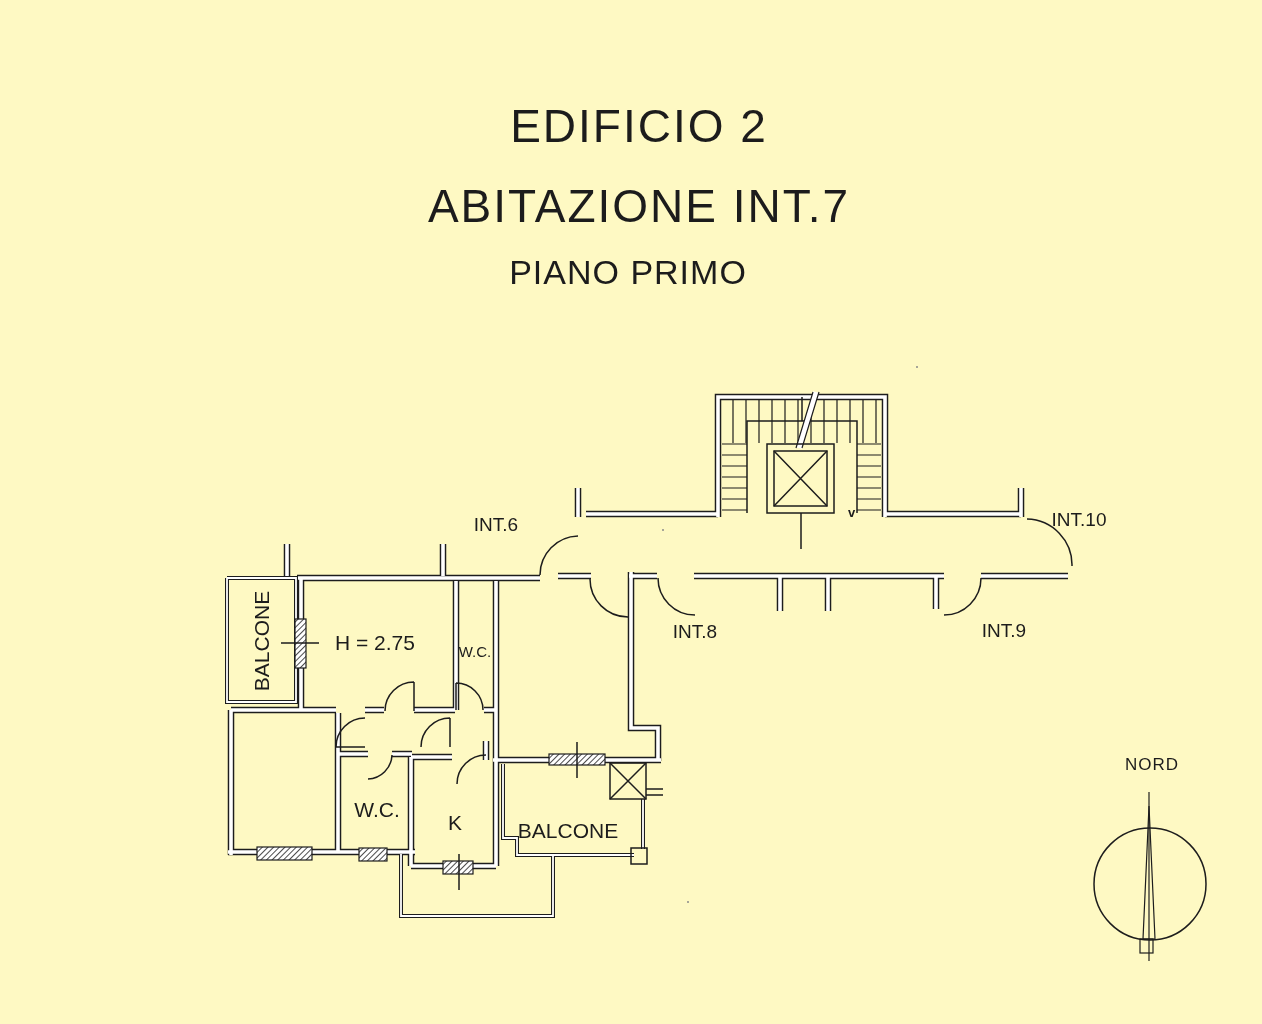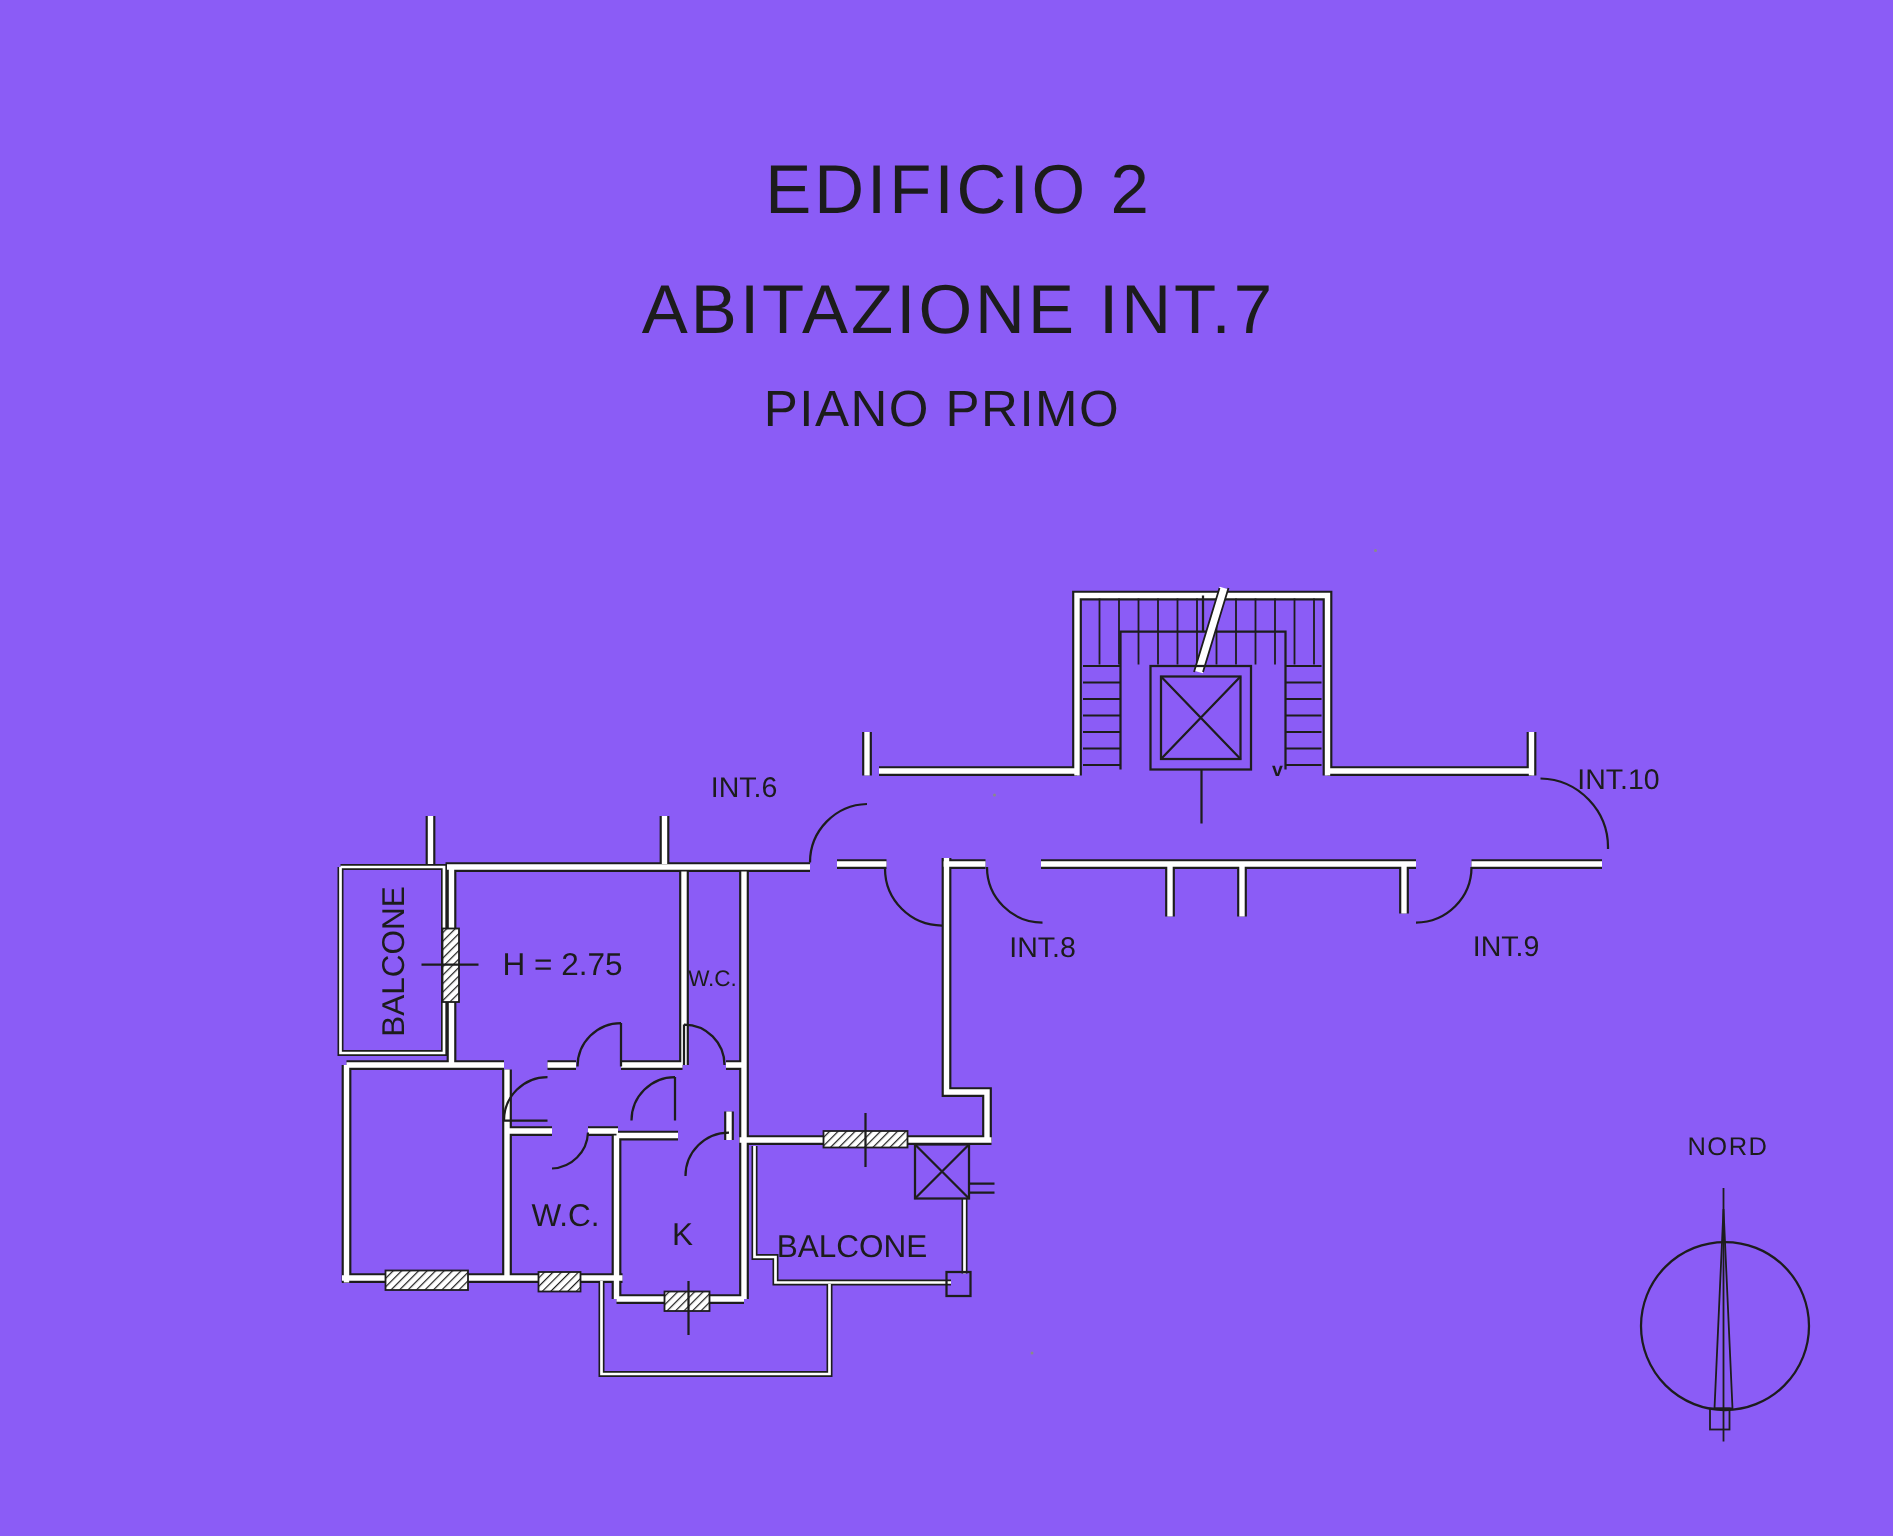--- a/index.html
+++ b/index.html
@@ -1,16 +1,16 @@
 <!DOCTYPE html>
 <html><head>
 <meta charset="utf-8">
 <style>
   html,body{margin:0;padding:0;background:#ffffff;}
-  #page{position:relative;width:1262px;height:1024px;background:#8b5cf6;overflow:hidden;}
+  #page{position:relative;width:1262px;height:1024px;background:#fef9c3;overflow:hidden;}
   svg{position:absolute;left:0;top:0;}
   text{fill:#1c1c1c;font-family:"Liberation Sans",sans-serif;}
   .t-big{font-size:46px;letter-spacing:2px;}
   .t-mid{font-size:34px;letter-spacing:1px;}
   .t-lab{font-size:19px;}
   .t-room{font-size:21px;}
   .t-wcs{font-size:15px;}
   .t-nord{font-size:17px;letter-spacing:1px;}
   .t-v{font-size:13px;font-weight:bold;}
   .wb{stroke:#1d1d1d;stroke-width:6.5;fill:none;}

